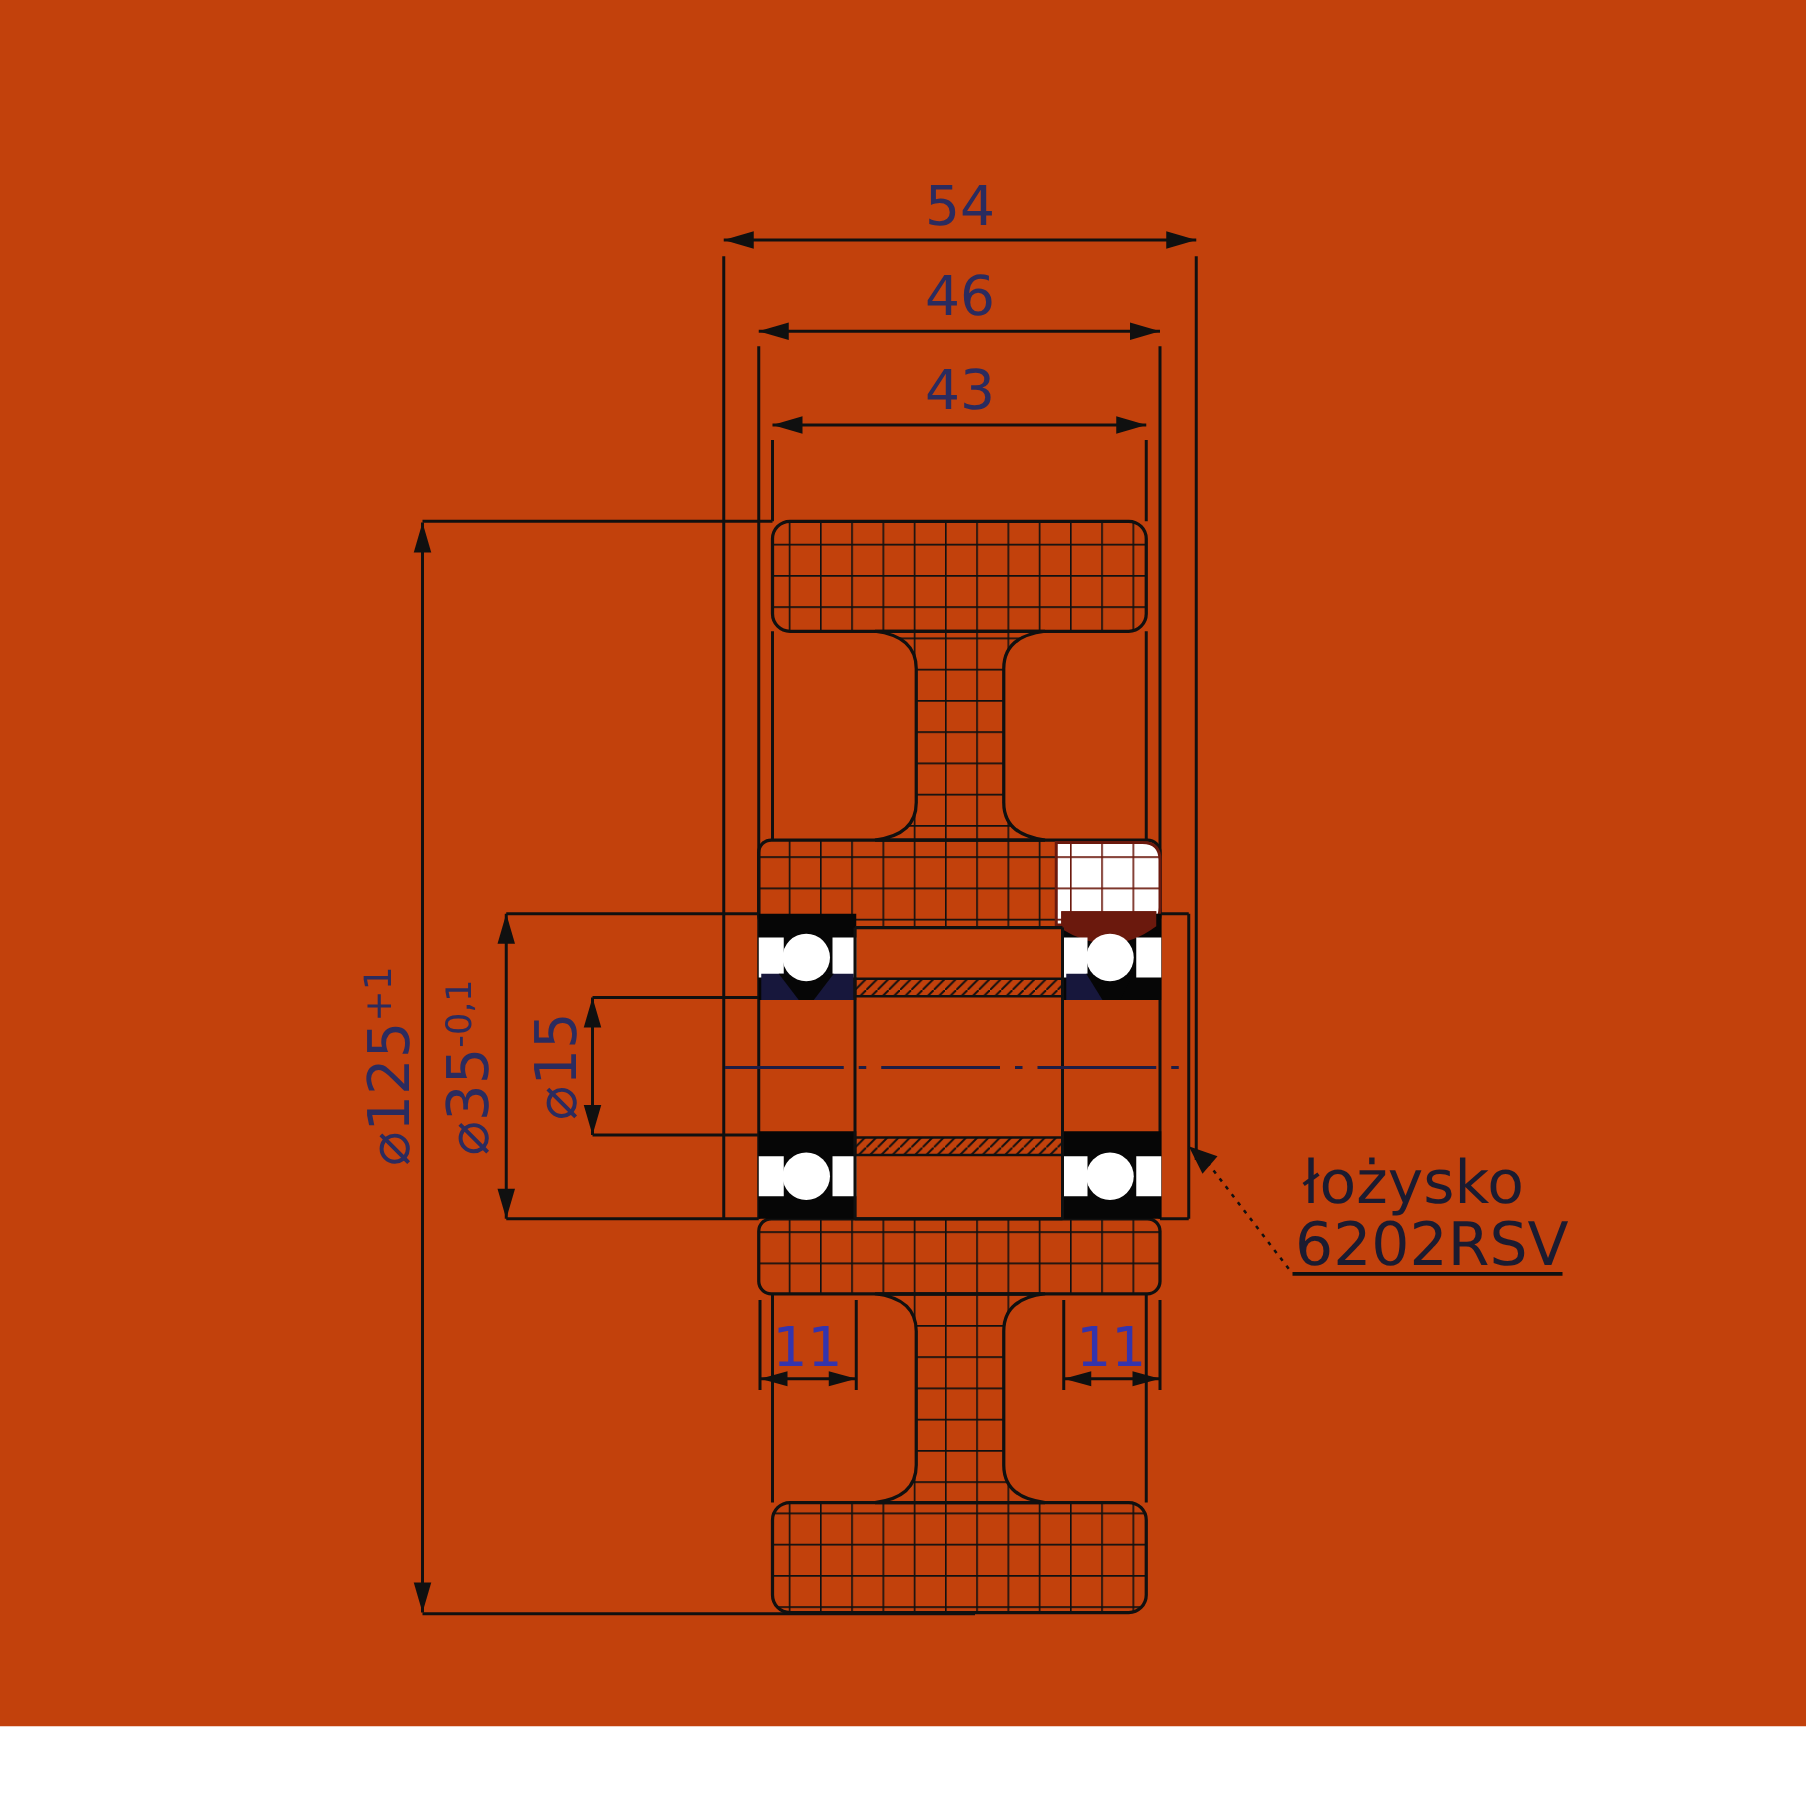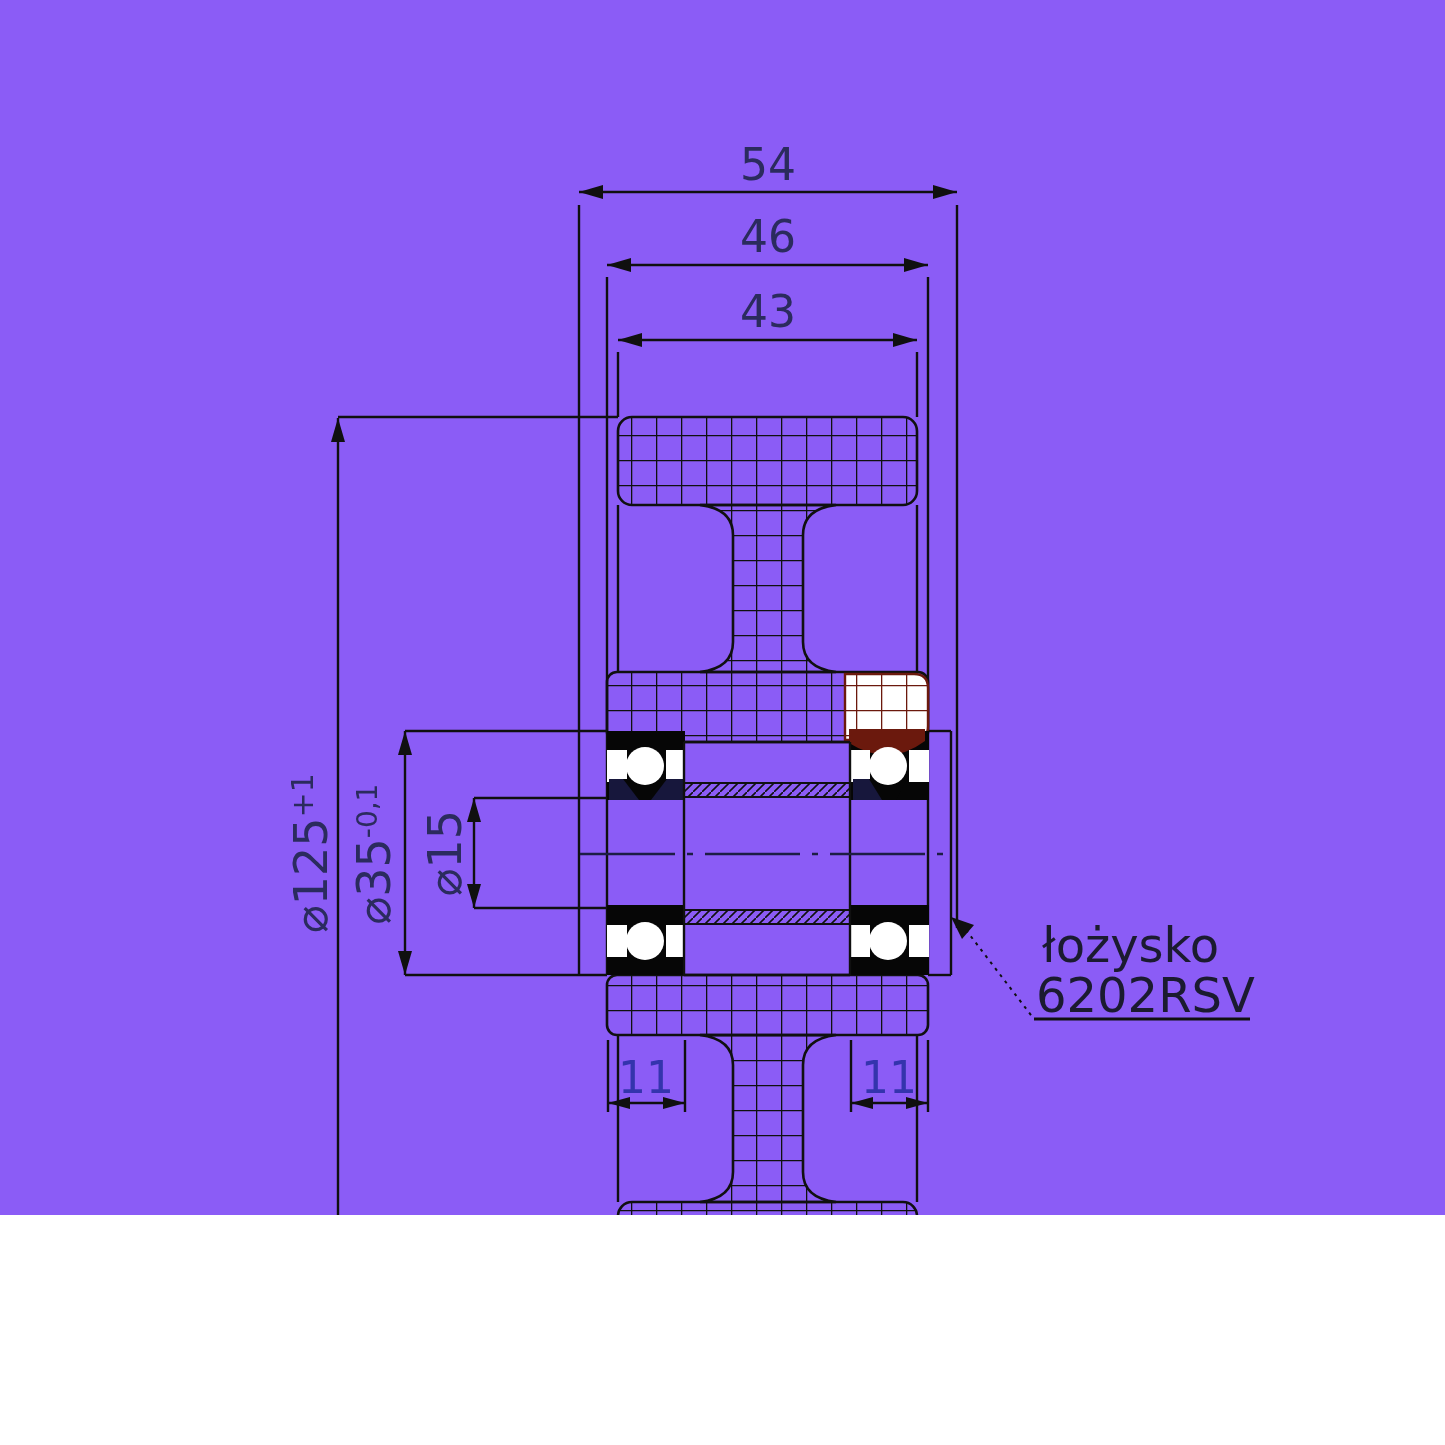--- a/index.html
+++ b/index.html
@@ -6,22 +6,22 @@
     margin: 0;
     padding: 0;
     width: 1445px;
     height: 1445px;
     background: #ffffff;
     font-family: "DejaVu Sans", sans-serif;
   }
   .stage {
     position: relative;
     width: 1445px;
-    height: 1215px;
-    background: #8b5cf6;
+    height: 1381px;
+    background: #c2410c;
     overflow: hidden;
   }
   svg { display: block; }
   text { font-family: "DejaVu Sans", sans-serif; }
 </style>
 </head>
 <body>
 
 <div class="stage">
 <svg width="1445" height="1445" viewBox="0 0 1445 1445">

